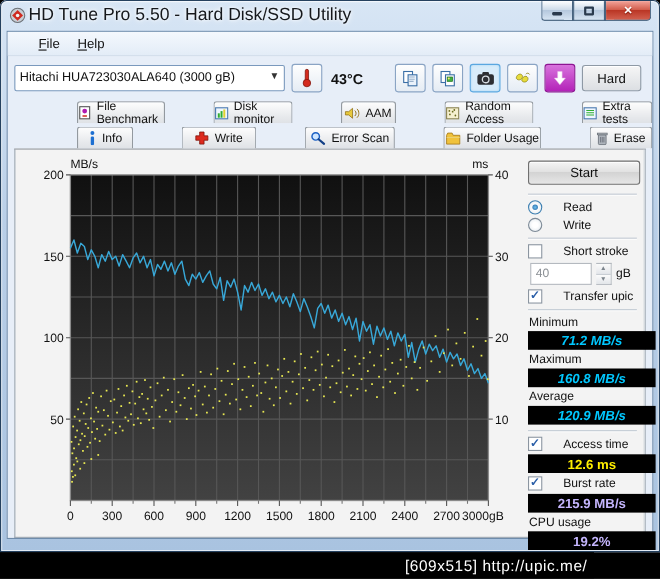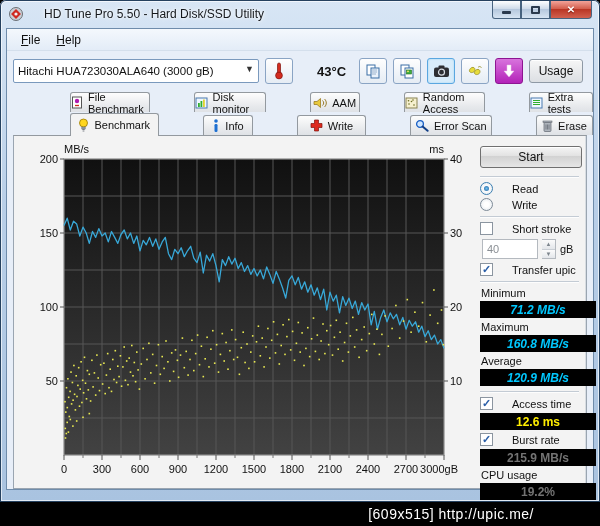--- a/index.html
+++ b/index.html
@@ -7,54 +7,54 @@
               font-family:"Liberation Sans", sans-serif; }
   .stage { position:relative; width:600px; height:526px; background:#000; }
 
   
   .window { position:absolute; left:0; top:0; width:600px; height:502px;
     border-radius:6px 6px 0 0;
     background:linear-gradient(#d8e6f5,#b9cfe8 40%,#a9c3e0);
     box-shadow:inset 0 0 0 1px #25415f, inset 0 0 0 2px rgba(255,255,255,.65);
     padding:0 6px 6px 6px; }
   .titlebar { height:28px; display:flex; align-items:center; padding:0 2px; position:relative; }
-  .title-text { font-size:12px; color:#15181c; margin-left:20px;
+  .title-text { font-size:16px; color:#15181c; margin-left:2px;
     text-shadow:0 0 3px #fff, 0 0 6px #fff; white-space:nowrap; }
   .winbtns { position:absolute; right:2px; top:1px; display:flex; }
   .winbtn { width:29px; height:18px; border:1px solid #47637f; border-top:none;
     background:linear-gradient(#fdfeff,#cfdcea 45%,#b3c6dc 46%,#d6e4f2);
     display:flex; align-items:center; justify-content:center; color:#223; font-size:10px; }
   .winbtn.min { border-radius:0 0 0 3px; }
   .winbtn.close { width:42px; border-radius:0 0 4px 0;
     background:linear-gradient(#f2a399,#d35f4e 45%,#b83322 46%,#d2604f);
     color:#fff; font-weight:bold; text-shadow:0 1px 1px #7a1508; }
   .minbar { width:9px; height:3px; background:#2a3a4d; border-radius:1px; margin-top:6px; }
   .maxbox { width:9px; height:8px; border:2px solid #2a3a4d; border-radius:1px; }
 
   .client { position:relative; height:462px; background:#e7eef8; border:1px solid #6f8cab; }
 
   
-  .menubar { height:22px; display:flex; align-items:center; padding-left:6px;
+  .menubar { height:22px; display:flex; align-items:center; padding-left:20px;
     background:linear-gradient(#f4f8fd,#e3ecf7); border-bottom:1px solid #d4dfec;
     font-size:12px; color:#111; }
   .menu-item { padding:2px 8px; display:inline-block; }
   .menu-item::first-letter { text-decoration:underline; }
 
   
   .toolbar { height:40px; display:flex; align-items:center; padding:0 6px; gap:6px; }
   .drive-select { width:246px; height:24px; background:#fff; border:1px solid #7a99bd;
     border-radius:2px; display:flex; align-items:center; font-size:11.5px; color:#111;
     padding:0 4px; position:relative; }
   .drive-caret { position:absolute; right:4px; top:4px; font-size:9px; color:#333; }
   .tool-btn { width:28px; height:26px; border:1px solid #8aa4c4; border-radius:3px;
     background:linear-gradient(#fefefe,#e5ecf4); display:flex; align-items:center;
     justify-content:center; }
   .tool-btn.active { border-color:#5aa7e0; background:#d8ecfa; box-shadow:inset 0 0 2px #9cd0f2; }
   .tool-btn.magenta { background:linear-gradient(#d873dd,#b322b8); border-color:#8d1592; }
-  .temp-label { font-size:13px; font-weight:bold; color:#111; margin-left:18px; }
+  .temp-label { font-size:13px; font-weight:bold; color:#111; margin-left:2px; }
   .spacer { flex:1; }
   .exit-btn { width:54px; height:24px; border:1px solid #8e99a5; border-radius:3px;
     background:linear-gradient(#f6f6f6,#dcdfe3); font-size:12px; color:#111;
     display:flex; align-items:center; justify-content:center; margin-right:4px;
     box-shadow:inset 0 1px 0 #fff; }
 
   
   .tabrow { display:flex; align-items:flex-end; padding-left:20px; }
   .tabrow1 { height:21px; gap:1px; }
   .tabrow2 { height:23px; gap:1px; position:relative; z-index:2; }
@@ -90,21 +90,21 @@
   .spin-box { width:56px; height:20px; border:1px solid #b4b9bf; background:#fff;
     color:#8a8f94; font-size:11px; display:flex; align-items:center; padding-left:4px; }
   .spinner { width:14px; height:20px; border:1px solid #b4b9bf; border-left:none;
     display:flex; flex-direction:column; }
   .spinner span { flex:1; font-size:6px; color:#7c848c; display:flex; align-items:center;
     justify-content:center; background:linear-gradient(#fbfbfb,#e3e6ea); }
   .spinner span + span { border-top:1px solid #c9ced4; }
   .vlabel { margin:3px 0 2px 1px; }
   .vbox { width:116px; height:17px; background:#000; display:flex; align-items:center;
     justify-content:center; font-size:12px; font-weight:bold; margin-bottom:2px; }
-  .cyan { color:#00c8ff;font-style:italic; } .yellow { color:#ffee00; } .white { color:#737373; }
+  .cyan { color:#00c8ff;font-style:italic; } .yellow { color:#ffee00; } .white { color:#c4b5fd; }
 
   
   .wm { position:absolute; left:0; top:502px; width:540px; height:24px; background:#000;
     display:flex; align-items:center; justify-content:flex-end; padding-right:6px;
     color:#fff; font-size:14px; letter-spacing:.5px; }
 
   svg text { font-family:"Liberation Sans", sans-serif; }
 </style>
 </head>
 <body>
@@ -179,21 +179,21 @@
             <path d="M3 9c-1.5-1 0-4 2-4.5C6.5 4 8 5 8 6.5 8 9 5 10.5 3 9z" fill="#e7dc3c" stroke="#8f861a" stroke-width=".7"></path>
             <path d="M8 11c-1.5-1 0-4 2-4.5 1.5-.5 3 .5 3 2 0 2.5-3 4-5 2.5z" fill="#e7dc3c" stroke="#8f861a" stroke-width=".7"></path>
             <path d="M11 4.5c.8-1.4 2.8-1.2 3.4.2" fill="none" stroke="#8f861a" stroke-width=".8"></path>
           </svg>
         </div>
         <div class="tool-btn magenta">
           <svg width="14" height="14" viewBox="0 0 14 14">
             <path d="M5 1h4v6h3L7 13 2 7h3z" fill="#fff" stroke="#e9c0ea" stroke-width=".5"></path>
           </svg>
         </div>
-        <div class="exit-btn">Usage</div>
+        <div class="exit-btn">Hard</div>
       </div>
 
       <div class="tabrow tabrow1">
         <div class="tab" style="width:124px">
           <svg width="12" height="13" viewBox="0 0 12 13">
             <rect x="1.5" y="1" width="9" height="11" fill="#fff" stroke="#555"></rect>
             <circle cx="6" cy="5" r="2.2" fill="#b01bb0"></circle>
             <path d="M4 9.5h4" stroke="#cf2a20" stroke-width="1.3"></path>
           </svg>
           <span>File Benchmark</span>
@@ -228,47 +228,46 @@
         <div class="tab" style="width:100px">
           <svg width="13" height="12" viewBox="0 0 13 12">
             <rect x="1" y="1" width="11" height="10" fill="#eef6ff" stroke="#4a7ab0"></rect>
             <path d="M3 3.5h7M3 5.5h7M3 7.5h7" stroke="#2fae2f" stroke-width="1"></path>
           </svg>
           <span>Extra tests</span>
         </div>
       </div>
 
       <div class="tabrow tabrow2">
-        <div class="tab active" style="width:112px">
-          <svg width="11" height="15" viewBox="0 0 11 15">
-            <circle cx="5.5" cy="5" r="4" fill="#ffd61e" stroke="#9a7a00" stroke-width=".8"></circle>
-            <rect x="3.8" y="9" width="3.4" height="2" fill="#9aa0a8" stroke="#5f666e" stroke-width=".5"></rect>
-            <path d="M4.3 11.5h2.4M4.6 13h1.8" stroke="#5f666e" stroke-width=".8"></path>
-          </svg>
-          <span>Benchmark</span>
-        </div>
         <div class="tab" style="width:64px">
           <svg width="8" height="13" viewBox="0 0 8 13">
             <circle cx="4" cy="2" r="1.8" fill="#1d6fd1"></circle>
             <rect x="2.5" y="5" width="3" height="8" rx="1.2" fill="#1d6fd1"></rect>
           </svg>
           <span>Info</span>
         </div>
         <div class="tab" style="width:86px">
           <svg width="13" height="13" viewBox="0 0 13 13">
             <path d="M4.5 1h4v3.5H12v4H8.5V12h-4V8.5H1v-4h3.5z" fill="#dd2a1e" stroke="#7e130b" stroke-width=".7"></path>
           </svg>
           <span>Write</span>
         </div>
         <div class="tab" style="width:104px">
           <svg width="14" height="13" viewBox="0 0 14 13">
             <circle cx="5" cy="5" r="3.4" fill="#cfe6ff" stroke="#1a5fc4" stroke-width="1.3"></circle>
             <path d="M7.6 7.6l5 4.2" stroke="#123f86" stroke-width="2" stroke-linecap="round"></path>
           </svg>
           <span>Error Scan</span>
+        </div>
+        <div class="tab" style="width:112px">
+          <svg width="14" height="12" viewBox="0 0 14 12">
+            <path d="M1 3l1-2h4l1 2h6v8H1z" fill="#f0c23c" stroke="#a87d1e" stroke-width=".8"></path>
+            <path d="M1 5h12" stroke="#e8d27a" stroke-width=".8"></path>
+          </svg>
+          <span>Folder Usage</span>
         </div>
         <div class="tab" style="width:72px">
           <svg width="11" height="13" viewBox="0 0 11 13">
             <rect x="2" y="3.5" width="7" height="9" rx="1" fill="#aeb4bc" stroke="#5f666e" stroke-width=".7"></rect>
             <rect x="1" y="2" width="9" height="1.6" fill="#aeb4bc" stroke="#5f666e" stroke-width=".6"></rect>
             <path d="M4 5.5v5M5.5 5.5v5M7 5.5v5" stroke="#5f666e" stroke-width=".7"></path>
           </svg>
           <span>Erase</span>
         </div>
       </div>

